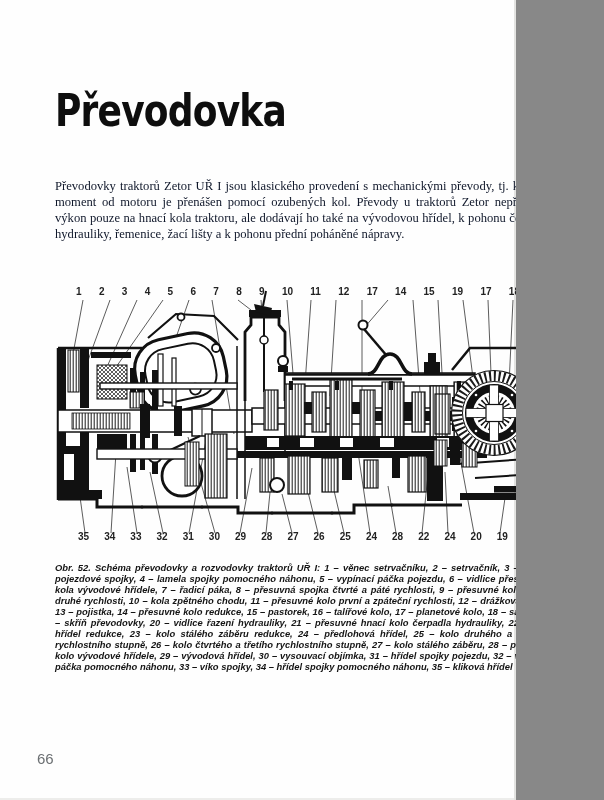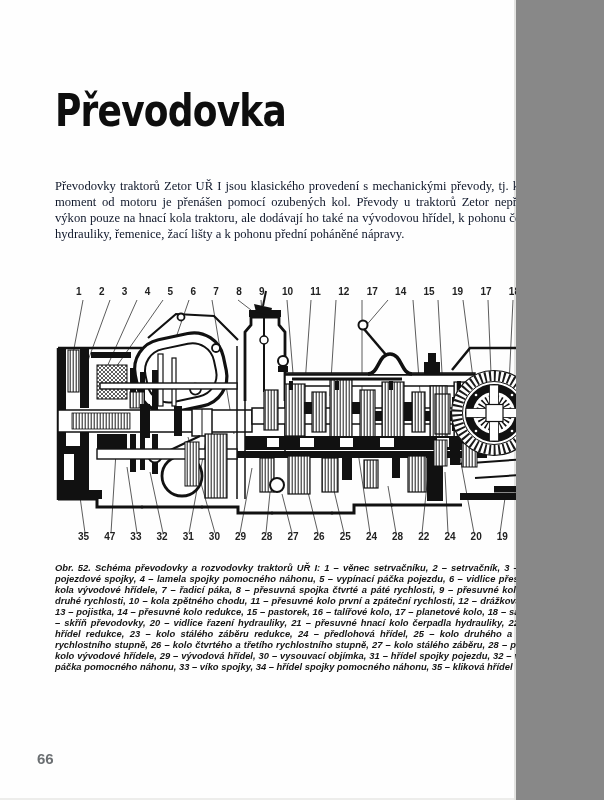--- a/index.html
+++ b/index.html
@@ -15,21 +15,21 @@
   .figure{position:absolute;left:42px;top:286px;width:540px;height:270px;margin:0;}
   .figure svg{position:absolute;left:0;top:0;}
   .labels{position:absolute;display:flex;justify-content:space-between;
           font-size:10px;font-weight:600;color:#222;}
   .labels span{display:inline-block;}
   .labels.top{left:34px;top:0;width:444px;}
   .labels.bottom{left:36px;top:245px;width:430px;}
   .caption{position:absolute;left:55px;top:562px;width:497px;margin:0;
            font-size:9.4px;line-height:11px;font-weight:700;font-style:italic;
            text-align:justify;color:#141414;}
-  .pagenum{position:absolute;left:37px;top:750px;font-size:15px;font-weight:700;color:#6b6f72;}
+  .pagenum{position:absolute;left:37px;top:750px;font-size:15px;font-weight:400;color:#6b6f72;}
 </style>
 </head>
 <body>
 
 <div class="page">
 
   <h1 class="title">Převodovka</h1>
 
   <p class="intro">Převodovky traktorů Zetor UŘ I jsou klasického provedení s mechanickými převody, tj. krouticí moment od motoru je přenášen pomocí ozubených kol. Převody u traktorů Zetor nepřenášejí výkon pouze na hnací kola traktoru, ale dodávají ho také na vývodovou hřídel, k pohonu čerpadla hydrauliky, řemenice, žací lišty a k pohonu přední poháněné nápravy.</p>
 
@@ -246,21 +246,21 @@
         <span>12</span>
         <span>17</span>
         <span>14</span>
         <span>15</span>
         <span>19</span>
         <span>17</span>
         <span>18</span>
       </div>
     <div class="labels bottom">
         <span>35</span>
-        <span>47</span>
+        <span>34</span>
         <span>33</span>
         <span>32</span>
         <span>31</span>
         <span>30</span>
         <span>29</span>
         <span>28</span>
         <span>27</span>
         <span>26</span>
         <span>25</span>
         <span>24</span>

